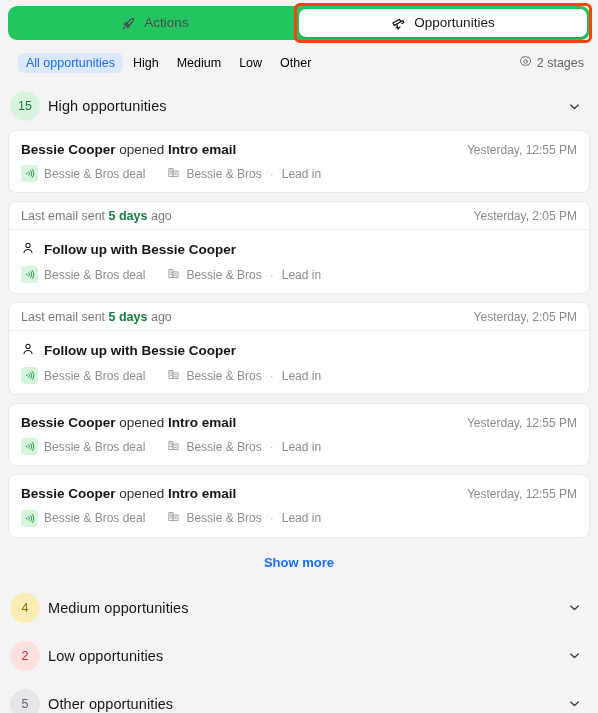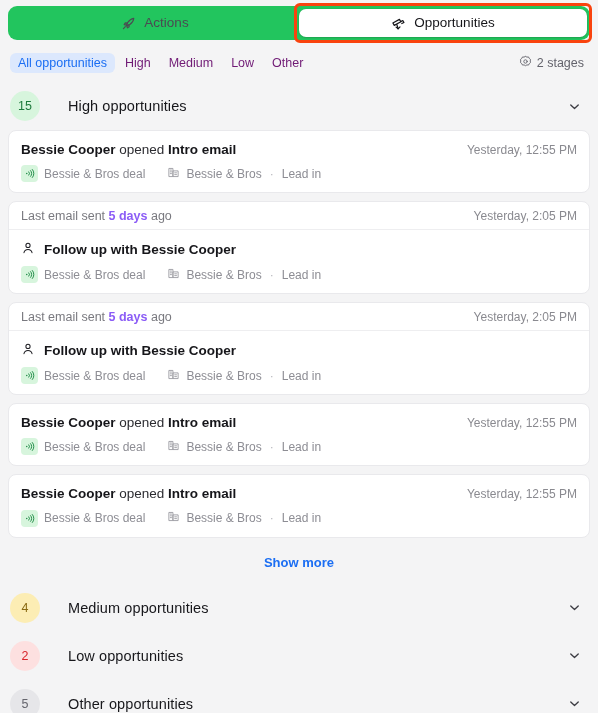--- a/index.html
+++ b/index.html
@@ -53,27 +53,27 @@
     border: 3px solid #f9430e;
     border-radius: 6px;
     pointer-events: none;
   }
 
   
   .filterbar {
     display: flex;
     align-items: center;
     height: 30px;
-    margin: 8px 0 4px 4px;
+    margin: 8px 0 4px 12px;
     padding: 0 10px 0 6px;
   }
   .chips { display: flex; align-items: center; gap: 2px; }
   .chip {
     font-size: 12.5px;
-    color: #701a75;
+    color: #000000;
     padding: 3px 8px;
     border-radius: 6px;
     cursor: pointer;
     white-space: nowrap;
   }
   .chip.selected { background: #dce8fd; color: #1b6ef3; }
   .stages {
     margin-left: auto;
     display: flex;
     align-items: center;
@@ -92,21 +92,21 @@
     padding: 0 16px 0 10px;
     cursor: pointer;
   }
   .badge {
     width: 30px; height: 30px;
     border-radius: 50%;
     display: flex; align-items: center; justify-content: center;
     font-size: 12.5px;
     font-weight: 400;
     flex: none;
-    margin-right: 28px;
+    margin-right: 8px;
   }
   .badge.high   { background: #d7f5dd; color: #1e7a3c; }
   .badge.medium { background: #fcedb4; color: #8a6a12; }
   .badge.low    { background: #fde0e0; color: #d8232a; }
   .badge.other  { background: #e6e6e9; color: #65656d; }
   .section-title {
     font-size: 14.5px;
     color: #17171b;
     letter-spacing: .1px;
     text-align: center;
@@ -124,21 +124,21 @@
   }
   .card-strip {
     display: flex;
     align-items: center;
     padding: 7px 12px 6px 12px;
     border-bottom: 1px solid #eeeef0;
     font-size: 12.5px;
     color: #79797f;
   }
   .card-strip .when { margin-left: auto; color: #8a8a90; font-size: 12px; }
-  .card-strip b { color: #8b5cf6; font-weight: 700; margin-top: 25px; }
+  .card-strip b { color: #15803d; font-weight: 700; margin-top: 25px; }
   .card-body { padding: 11px 12px 10px 12px; }
   .row1 {
     display: flex;
     align-items: center;
     gap: 9px;
   }
   .title {
     font-size: 13.5px;
     color: #16161a;
     line-height: 1.2;

